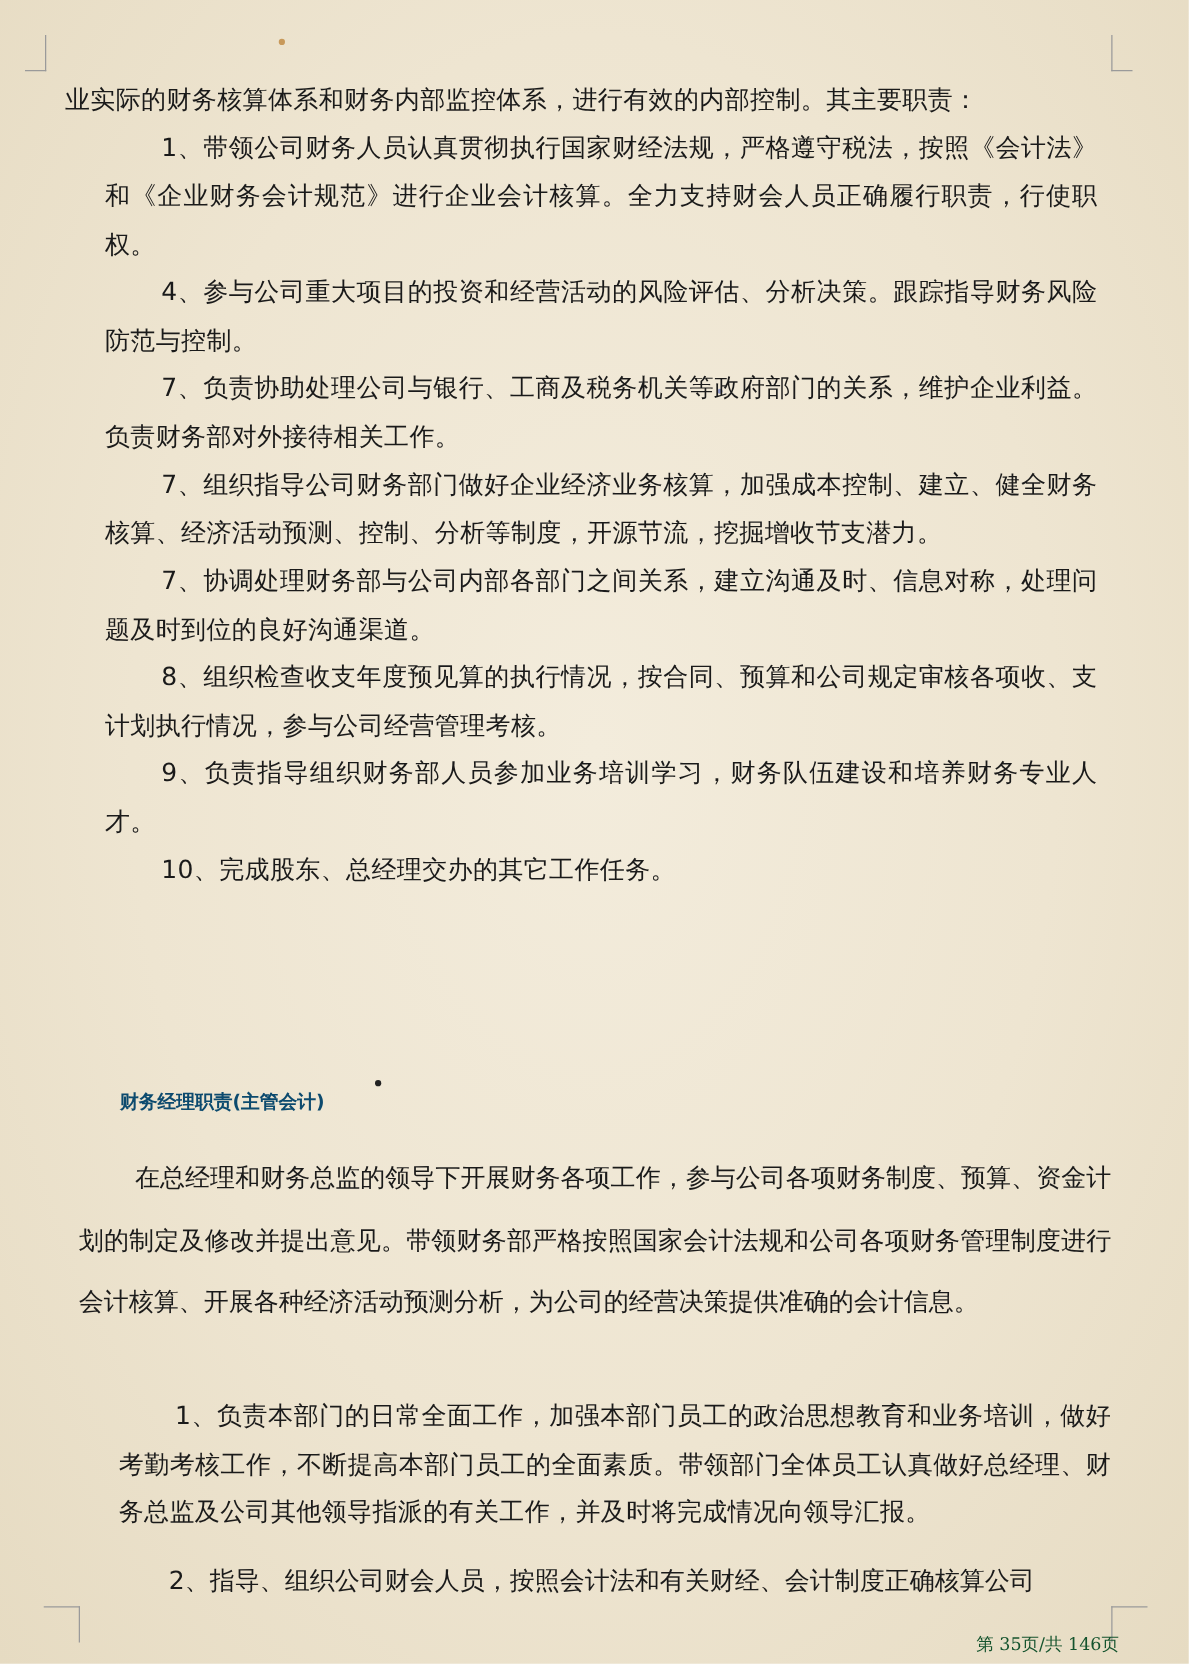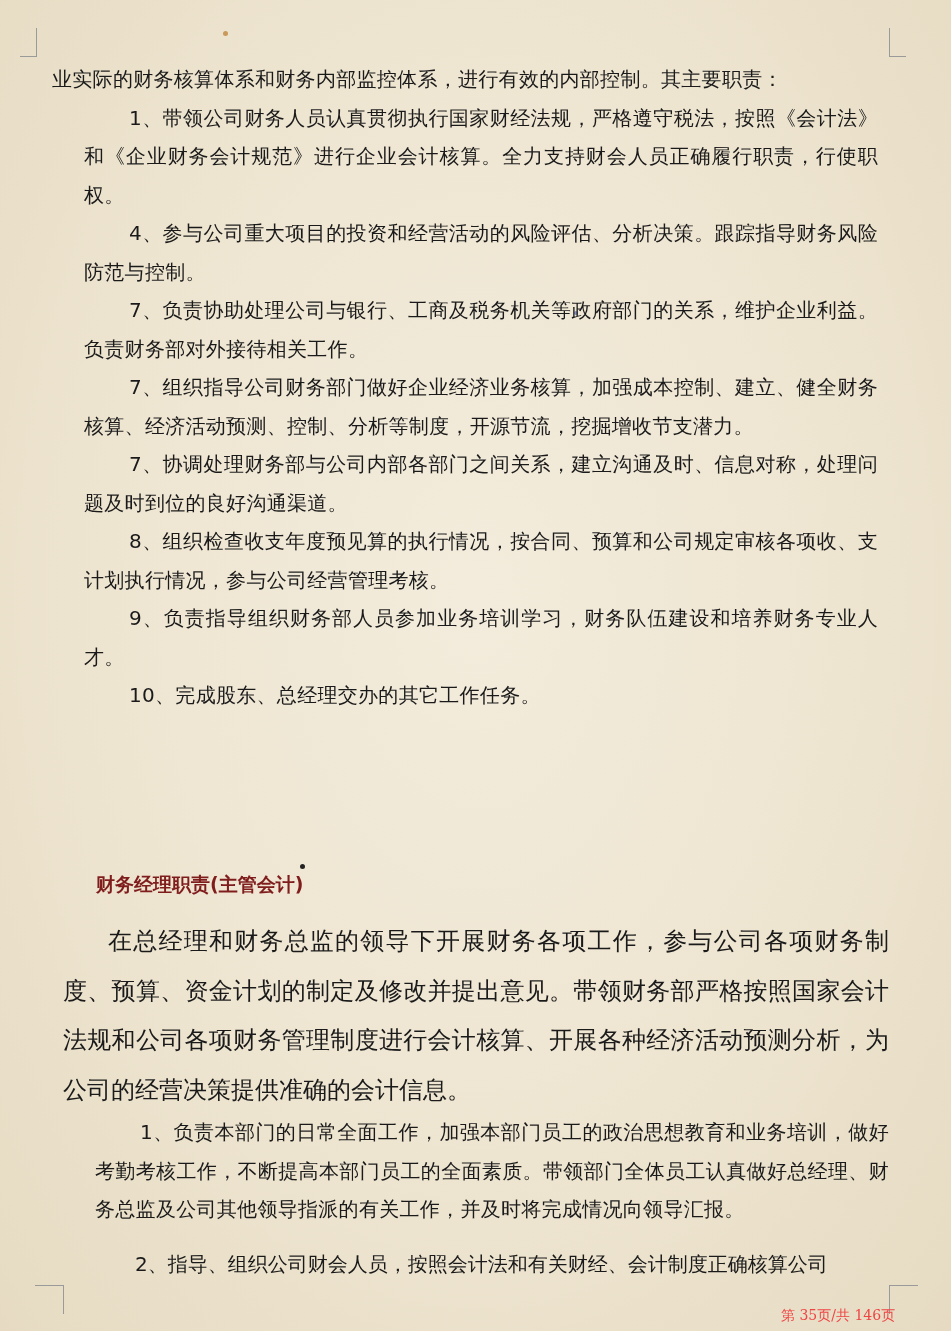--- a/index.html
+++ b/index.html
@@ -10,27 +10,27 @@
     color: #1a1a1a;
   }
   .corner { position: absolute; width: 16px; height: 28px; border-color: #9a9a9a; border-style: solid; border-width: 0; }
   .c-tl { left: 20px; top: 28px; border-right-width: 1px; border-bottom-width: 1px; }
   .c-tr { left: 889px; top: 28px; border-left-width: 1px; border-bottom-width: 1px; }
   .c-bl { left: 35px; top: 1285px; border-top-width: 1px; border-right-width: 1px; width: 28px; }
   .c-br { left: 889px; top: 1285px; border-top-width: 1px; border-left-width: 1px; width: 28px; }
   .content { position: absolute; left: 52px; top: 60px; width: 826px; }
   .p { font-size: 20px; line-height: 38.5px; margin: 0; letter-spacing: 0.3px; text-align: justify; }
   .ind { text-indent: 45px; margin-left: 32px; }
-  .heading { position: absolute; left: 96px; top: 872px; font-size: 19px; font-weight: bold; color: #7f1d1d; margin: 0; }
+  .heading { position: absolute; left: 96px; top: 872px; font-size: 15px; font-weight: bold; color: #0c4a6e; margin: 0; }
   .sec2 { position: absolute; left: 63px; top: 918px; width: 826px; }
-  .sec2 .lp { font-size: 24px; line-height: 49.5px; margin: 0; text-align: justify; font-family: Liberation Mono, monospace; }
+  .sec2 .lp { font-size: 20px; line-height: 49.5px; margin: 0; text-align: justify; }
   .sec3 { position: absolute; left: 63px; top: 1113px; width: 826px; }
   .sec3 .p { line-height: 38.5px; }
   .last { position: absolute; left: 120px; top: 1236px; font-size: 20px; margin: 15px; }
-  .footer { position: absolute; left: 781px; top: 1307px; font-family: "DejaVu Serif", "Liberation Serif", serif; font-size: 14px; color: #ef4444; text-align: right; }
+  .footer { position: absolute; left: 781px; top: 1307px; font-family: "DejaVu Serif", "Liberation Serif", serif; font-size: 14px; color: #14532d; text-align: right; }
   .speck { position: absolute; border-radius: 50%; }
 </style>
 </head>
 <body>
 
 <div class="corner c-tl"></div>
 <div class="corner c-tr"></div>
 <div class="corner c-bl"></div>
 <div class="corner c-br"></div>
 

